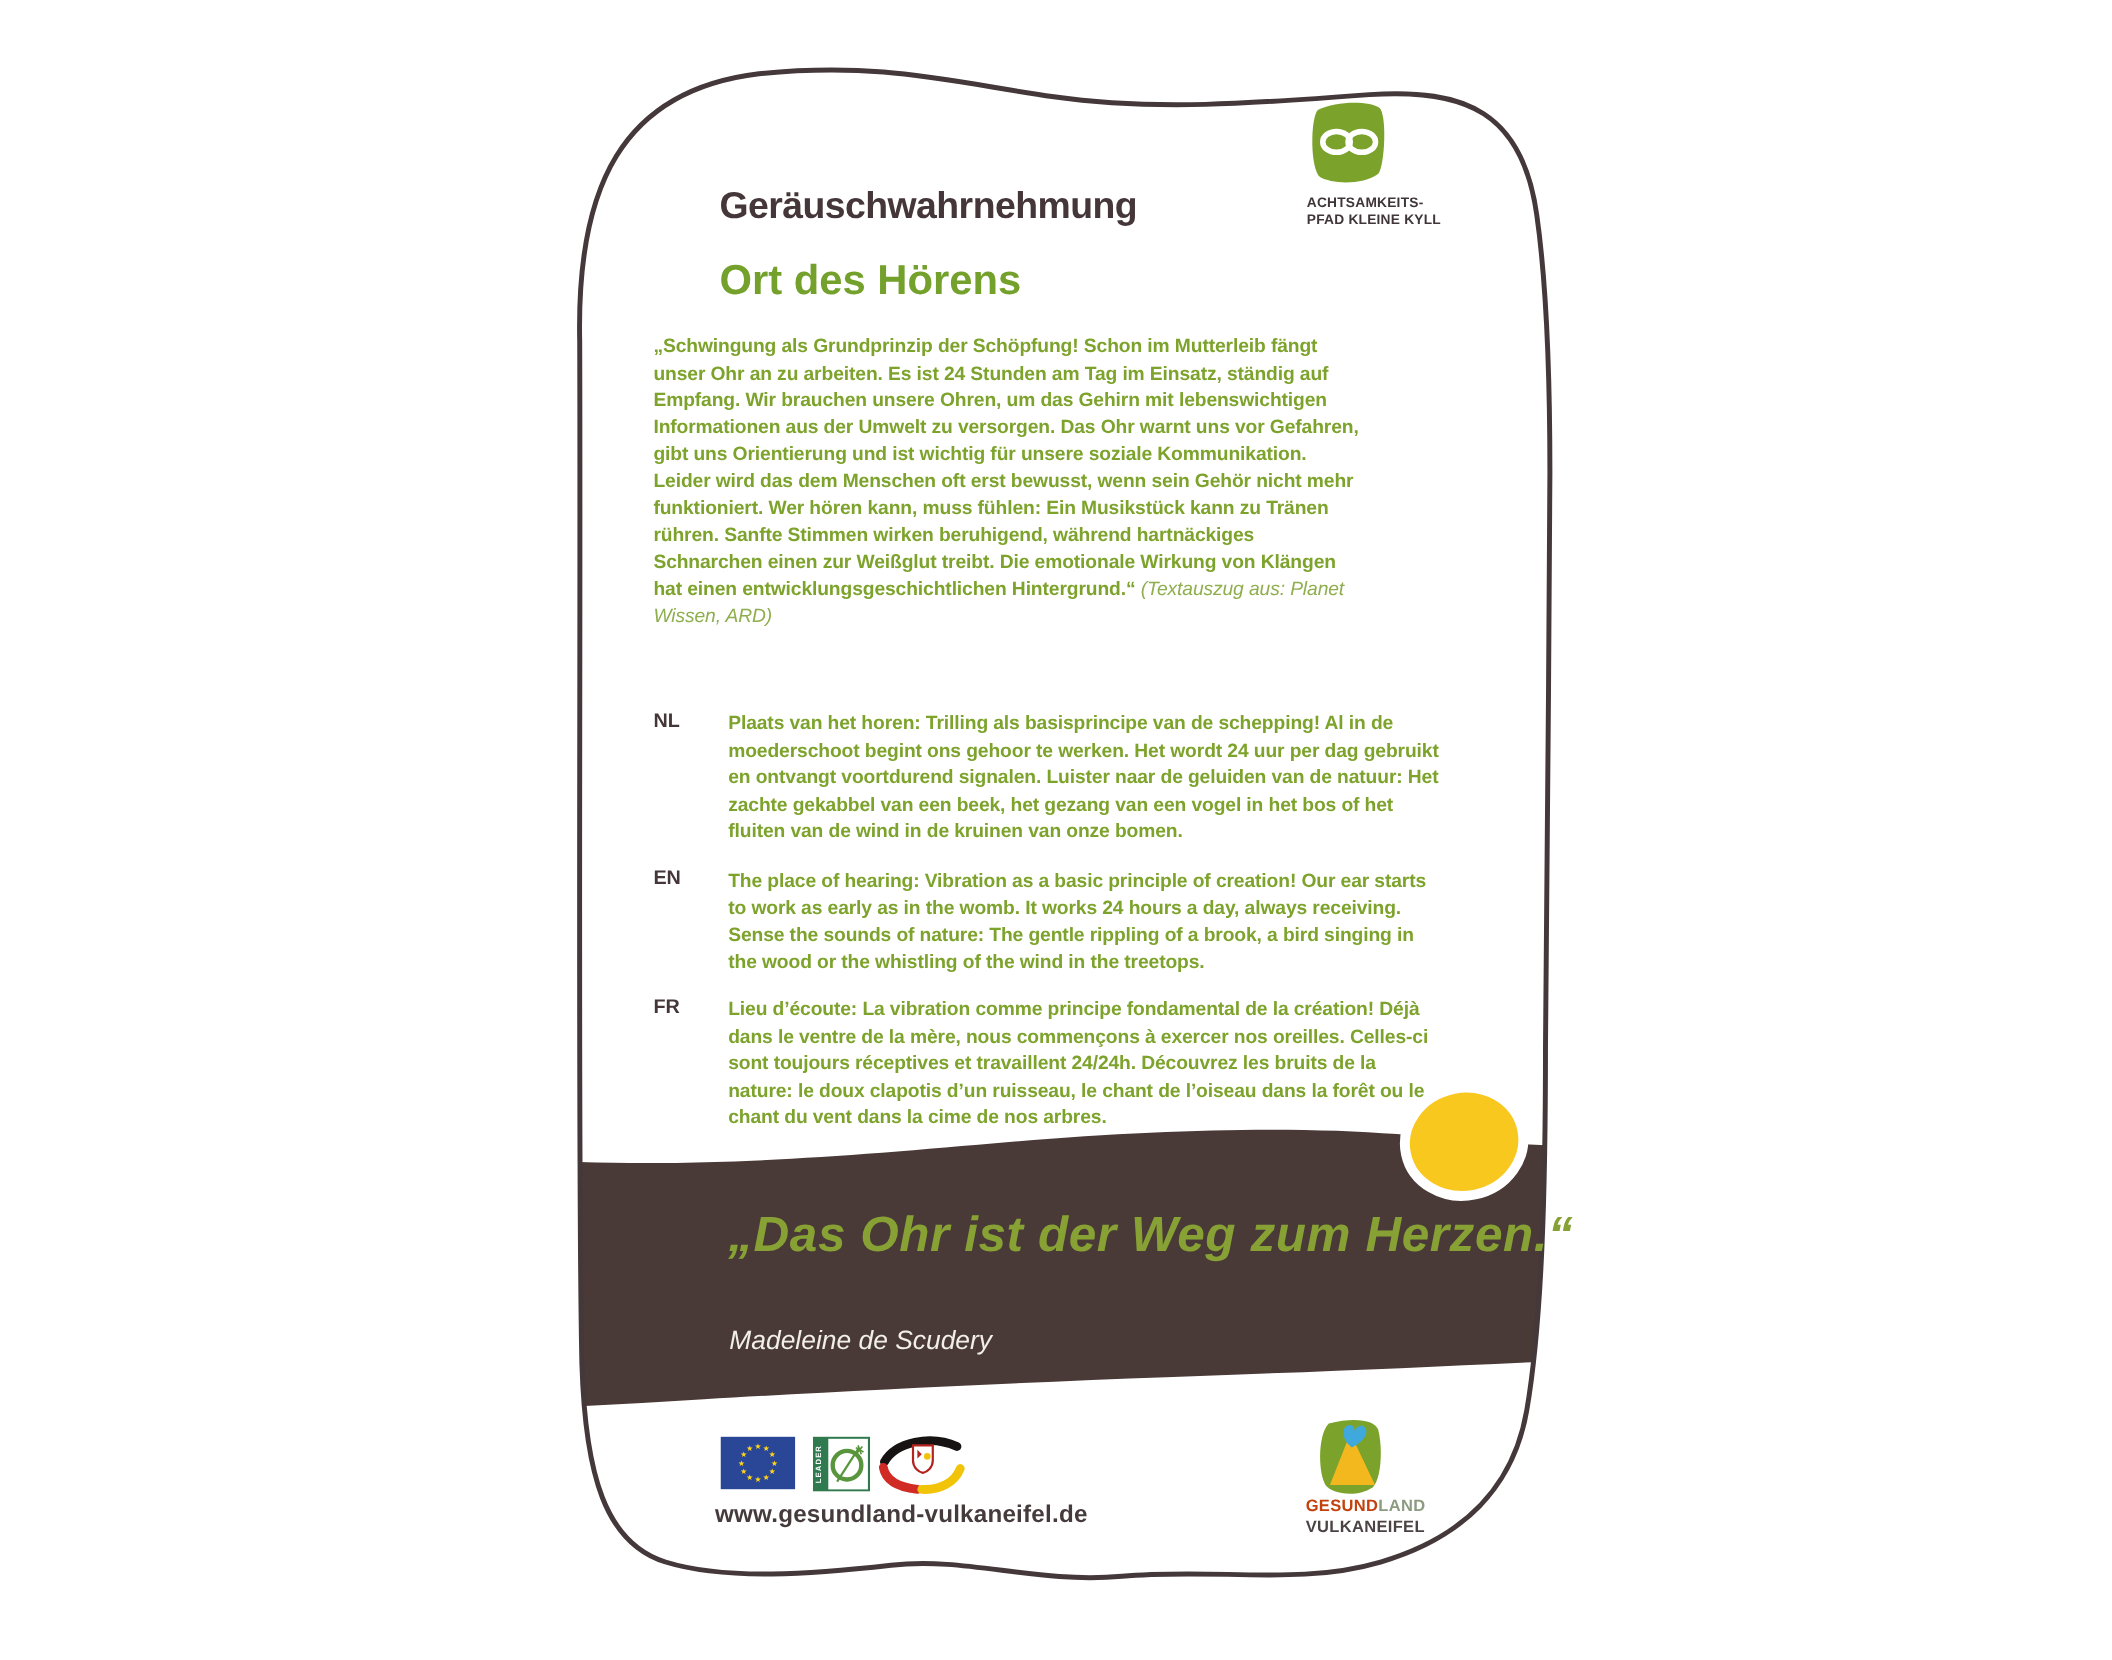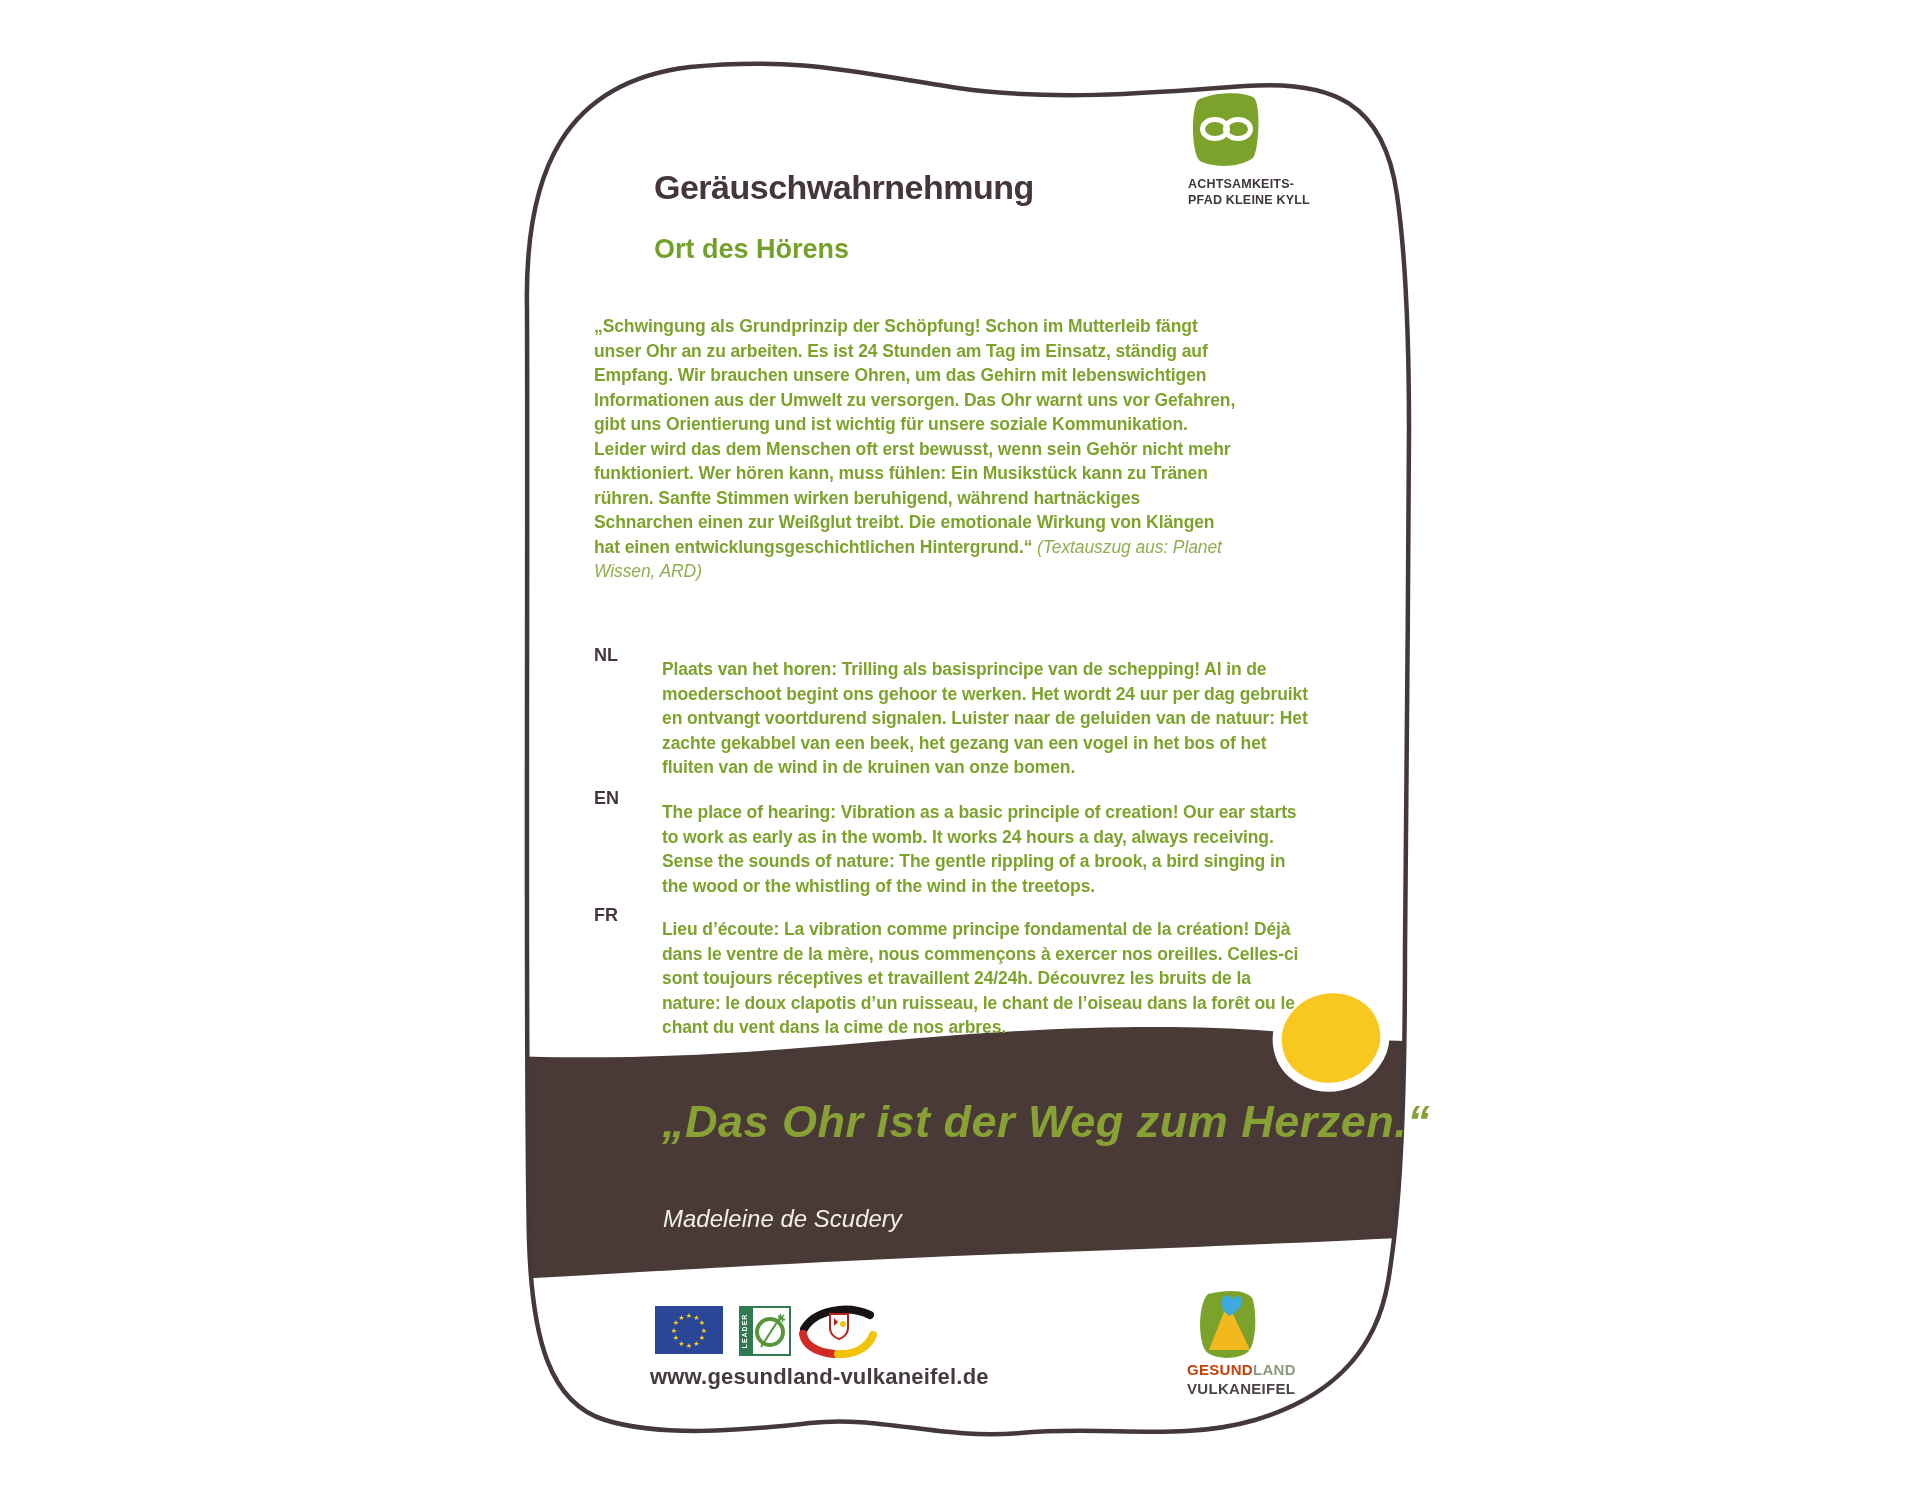--- a/index.html
+++ b/index.html
@@ -1,26 +1,26 @@
 <!DOCTYPE html>
 <html><head>
 <meta charset="utf-8">
 <style>
   html,body{margin:0;padding:0;background:#ffffff;}
   body{width:1920px;height:1509px;position:relative;overflow:hidden;
        font-family:"Liberation Sans",sans-serif;}
   .abs{position:absolute;}
   .sign-svg{position:absolute;left:0;top:0;}
   .title{left:654px;top:168px;font-size:34px;font-weight:bold;color:#443639;letter-spacing:-0.5px;}
-  .subtitle{left:654px;top:234px;font-size:27px;font-weight:bold;color:#74a12b;}
+  .subtitle{left:654px;top:234px;font-size:38px;font-weight:bold;color:#74a12b;}
   .badge-blob{left:1188px;top:88px;width:76px;height:84px;}
   .badge-label{left:1188px;top:176px;font-size:12.5px;line-height:16px;font-weight:bold;color:#40363a;letter-spacing:0.2px;}
   .section{display:flex;}
   .lang{width:68px;font-size:18px;font-weight:bold;color:#443639;flex:0 0 68px;}
-  .body-text{width:650px;font-size:17.5px;line-height:24.5px;font-weight:bold;color:#7da32c;letter-spacing:-0.1px;margin-top:12px;}
+  .body-text{width:650px;font-size:17.5px;line-height:24.5px;font-weight:bold;color:#7da32c;letter-spacing:-0.1px;}
   .src{font-weight:normal;font-style:italic;color:#8fae4d;}
   .sec-de{left:594px;top:302px;}
   .sec-nl{left:594px;top:645px;}
   .sec-en{left:594px;top:788px;}
   .sec-fr{left:594px;top:905px;}
   .quote{left:662px;top:1096px;font-size:45px;font-style:italic;font-weight:700;color:#87a134;letter-spacing:0.5px;}
   .author{left:663px;top:1205px;font-size:24px;font-style:italic;color:#f2efe9;}
   .url{left:650px;top:1364px;font-size:22px;font-weight:bold;color:#453a3c;letter-spacing:0.2px;}
   .gl-logo{left:1196px;top:1288px;}
   .gl-wordmark{left:1187px;top:1360px;font-size:15px;line-height:19px;font-weight:bold;letter-spacing:0.3px;}

